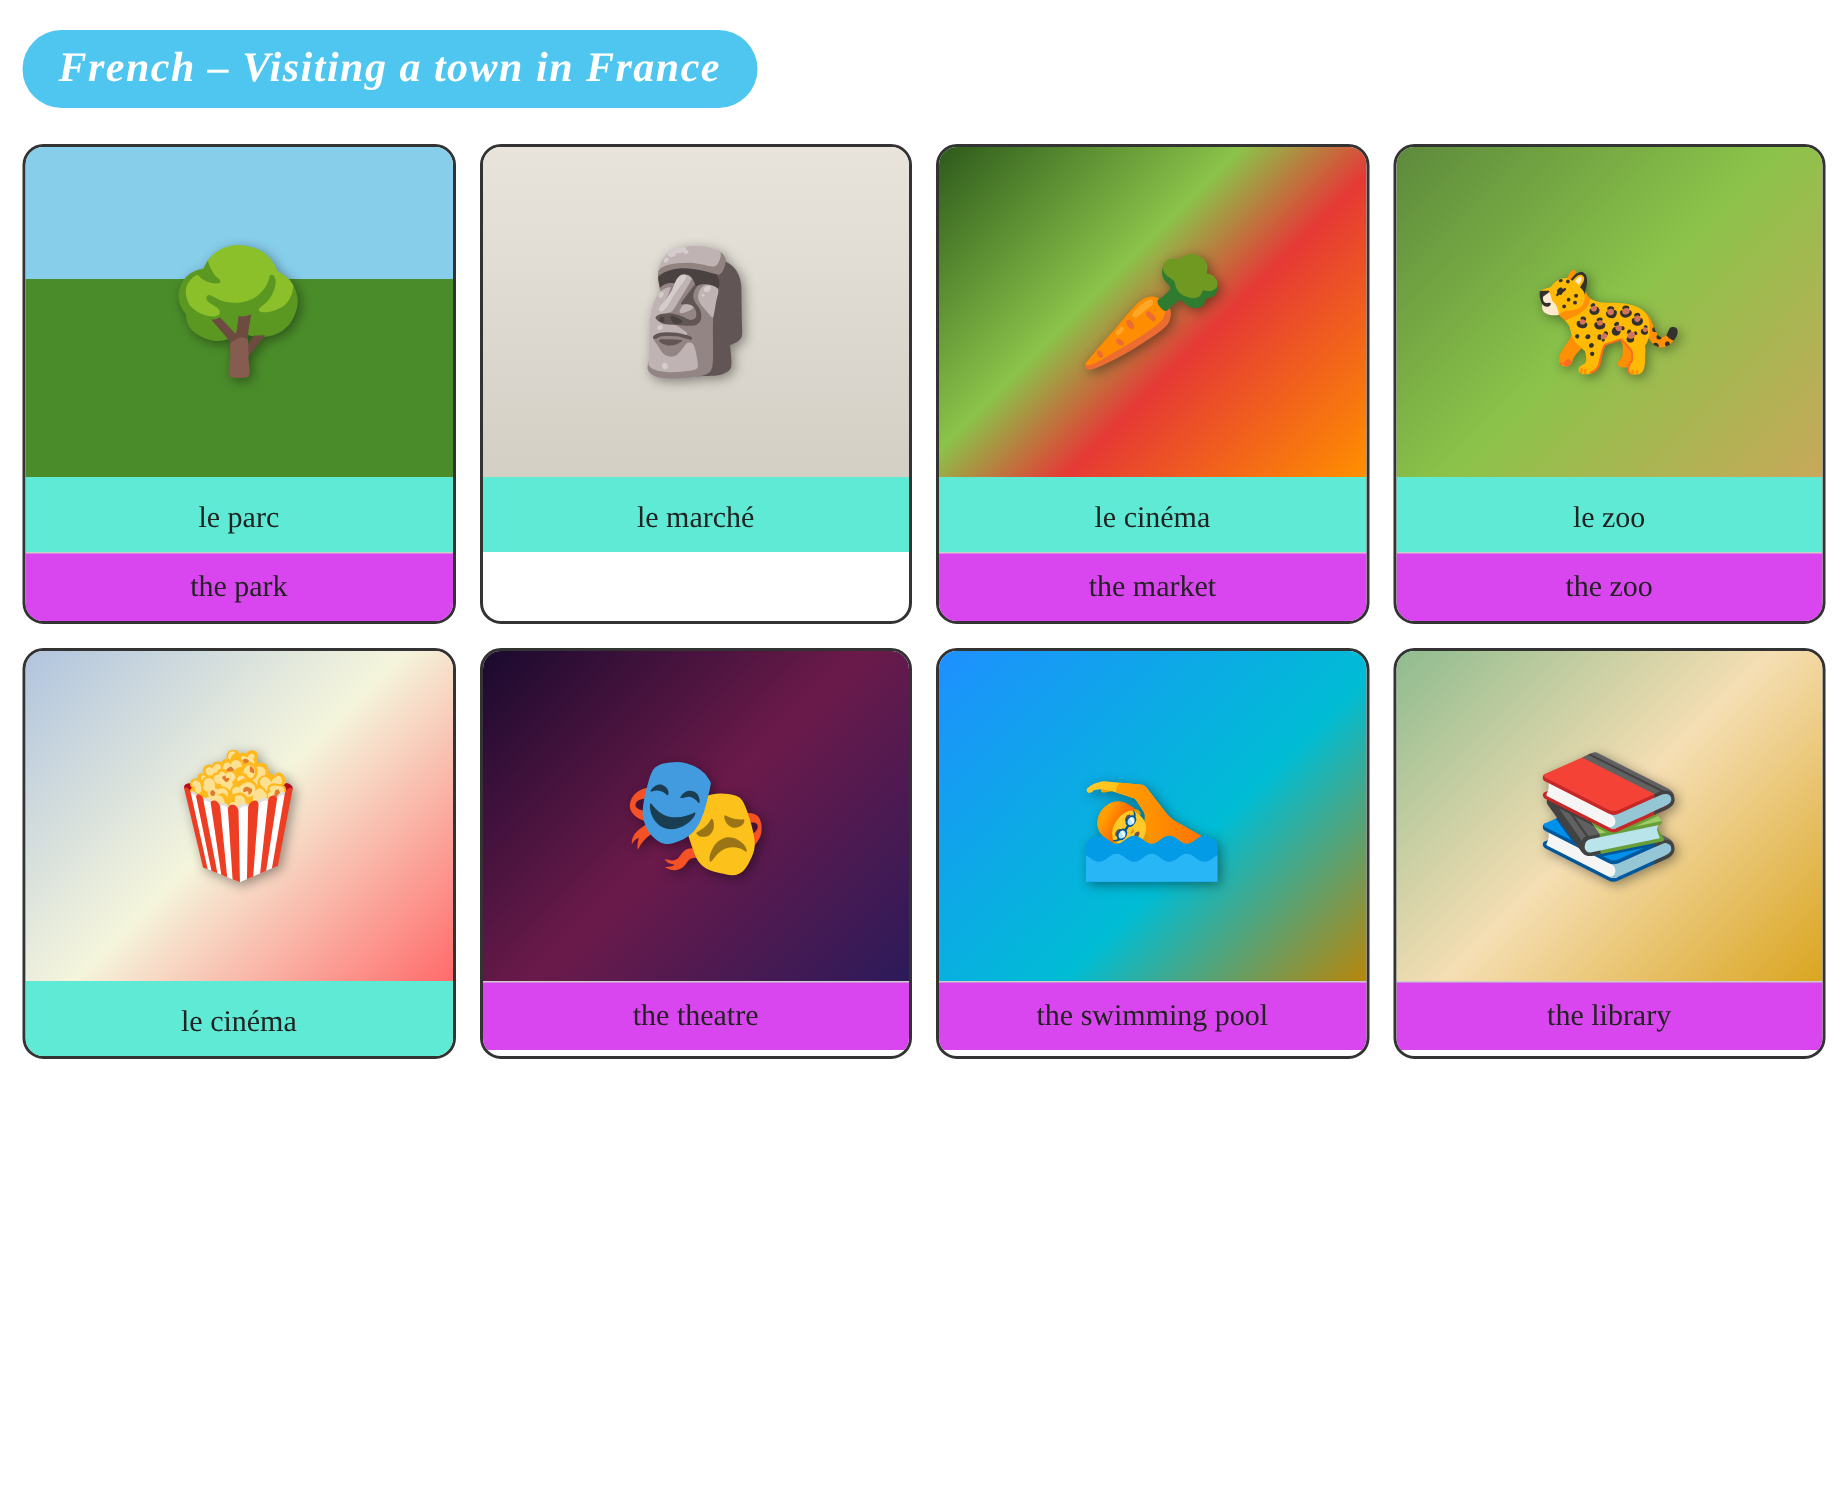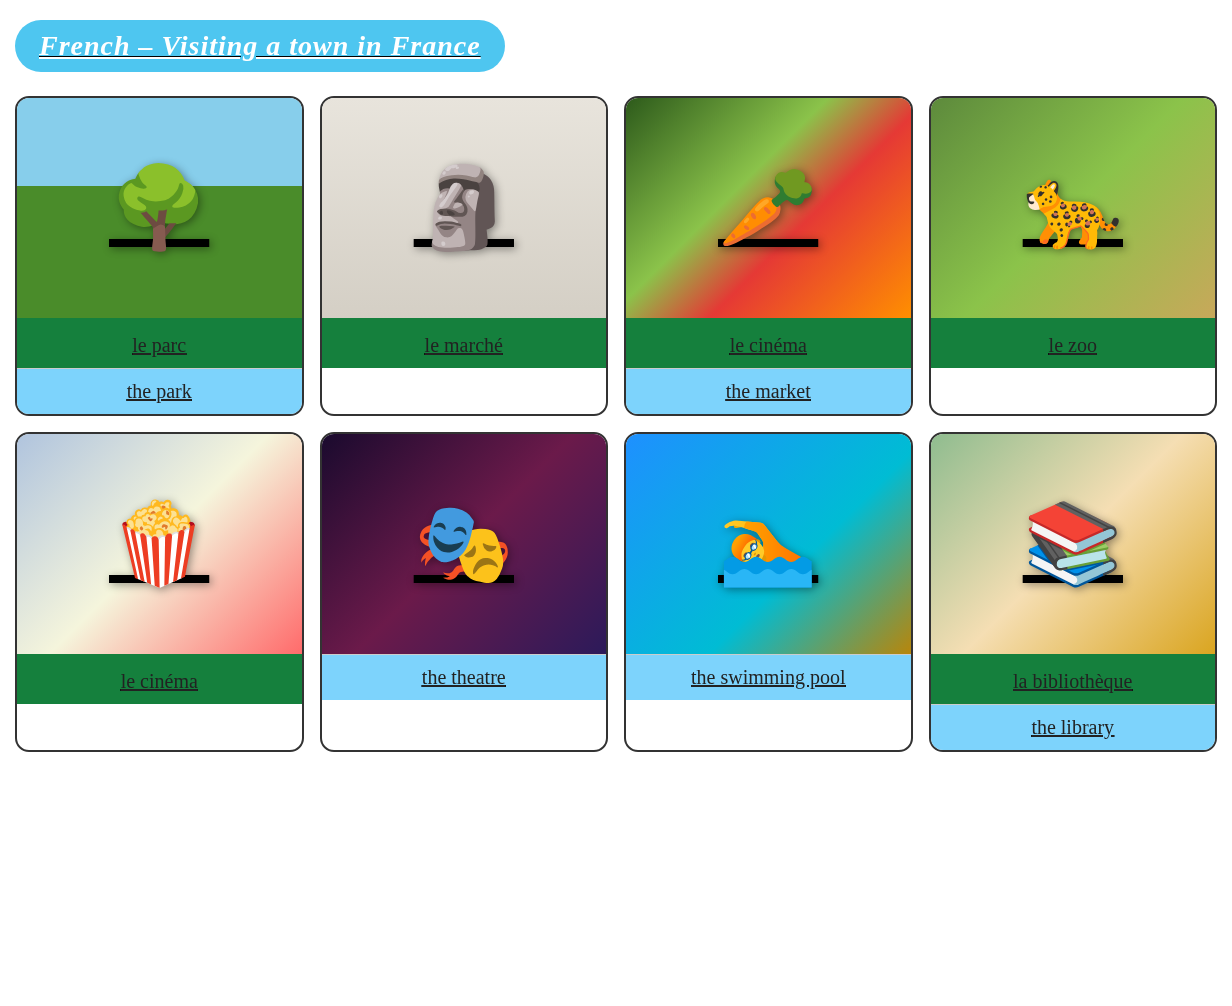--- a/index.html
+++ b/index.html
@@ -1,15 +1,15 @@
 <!DOCTYPE html>
 <html><head>
   <meta charset="utf-8">
   <style>
-    * { box-sizing: border-box; margin: 0; padding: 0; text-decoration: underline; }
+    * { box-sizing: border-box; margin: 0; padding: 0; }
 
     body {
       background: white;
       font-family: 'Comic Sans MS', 'Chalkboard SE', cursive;
       width: 1232px;
       min-height: 1006px;
       padding: 20px 15px;
     }
 
     .title-badge {
@@ -54,34 +54,34 @@
       font-size: 60px;
       overflow: hidden;
     }
 
     .card-french {
       padding: 10px 8px 6px;
       text-align: right;
       font-size: 20px;
       font-weight: normal;
       color: #222;
-      background: #15803d;
+      background: #5eead4;
       min-height: 50px;
       display: flex;
       align-items: center;
       justify-content: center;
     }
 
     .card-english {
       padding: 8px;
       text-align: center;
       font-size: 20px;
       font-weight: normal;
       color: #222;
-      background: #7dd3fc;
+      background: #d946ef;
       border-top: 1.5px solid #ccc;
       min-height: 46px;
       display: flex;
       align-items: center;
       justify-content: center;
     }
 
     
     .img-park {
       background: linear-gradient(180deg, #87ceeb 0%, #87ceeb 40%, #4a8c2a 40%, #4a8c2a 100%);
@@ -138,20 +138,21 @@
       <span style="font-size:80px; filter: drop-shadow(2px 2px 4px rgba(0,0,0,0.4));">🥕</span>
     </div>
     <div class="card-french">le cinéma</div>
     <div class="card-english">the market</div>
   </div>
     <div class="card">
     <div class="card-image img-zoo">
       <span style="font-size:80px; filter: drop-shadow(2px 2px 4px rgba(0,0,0,0.4));">🐆</span>
     </div>
     <div class="card-french">le zoo</div>
+    <div class="card-english">the zoo</div>
   </div>
     <div class="card">
     <div class="card-image img-cinema">
       <span style="font-size:80px; filter: drop-shadow(2px 2px 4px rgba(0,0,0,0.4));">🍿</span>
     </div>
     <div class="card-french">le cinéma</div>
   </div>
     <div class="card">
     <div class="card-image img-theatre">
       <span style="font-size:80px; filter: drop-shadow(2px 2px 4px rgba(0,0,0,0.4));">🎭</span>
@@ -161,19 +162,18 @@
     <div class="card">
     <div class="card-image img-pool">
       <span style="font-size:80px; filter: drop-shadow(2px 2px 4px rgba(0,0,0,0.4));">🏊</span>
     </div>
     <div class="card-english">the swimming pool</div>
   </div>
     <div class="card">
     <div class="card-image img-library">
       <span style="font-size:80px; filter: drop-shadow(2px 2px 4px rgba(0,0,0,0.4));">📚</span>
     </div>
-    <div class="card-french">la bibliothèque</div>
     <div class="card-english">the library</div>
   </div>
   </div>
 
 
 
 
 </body></html>

